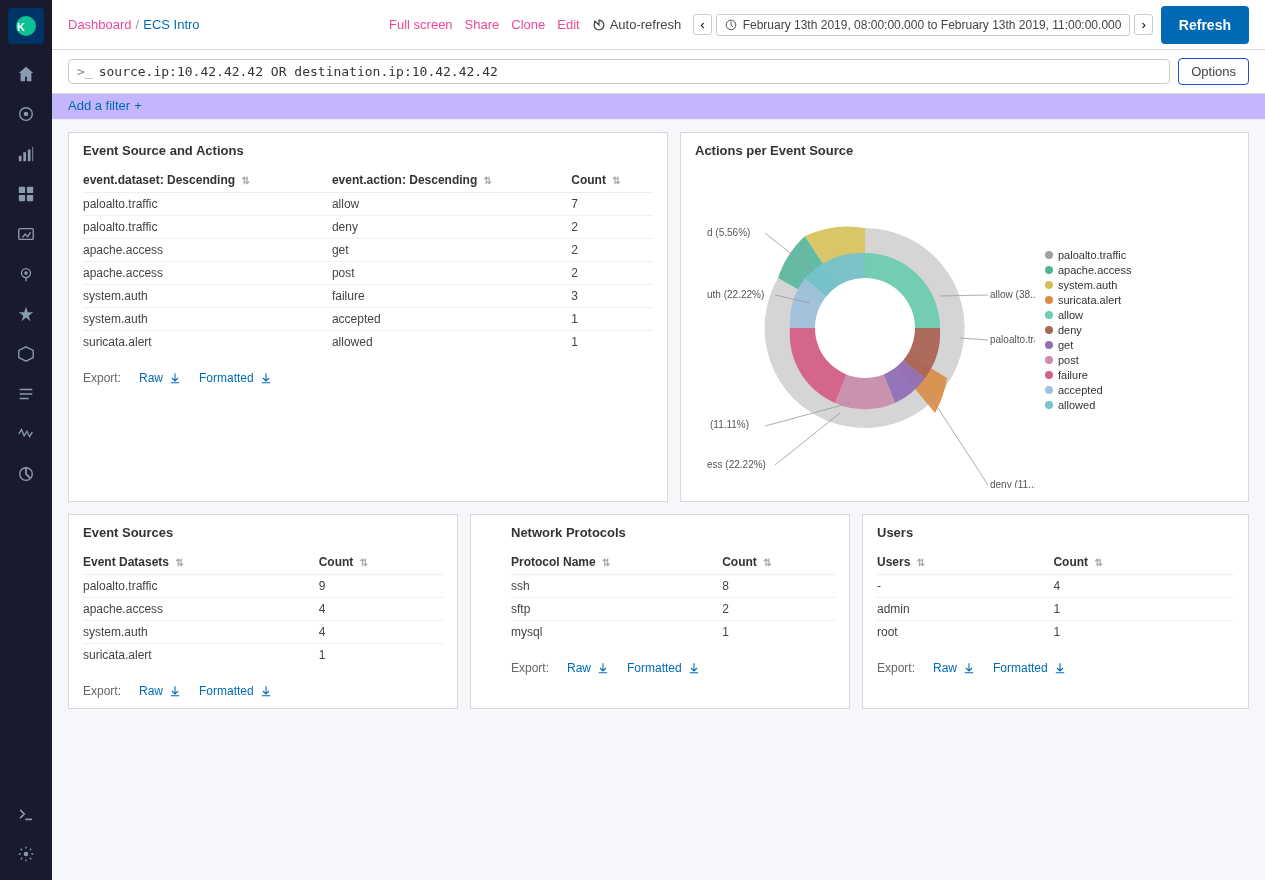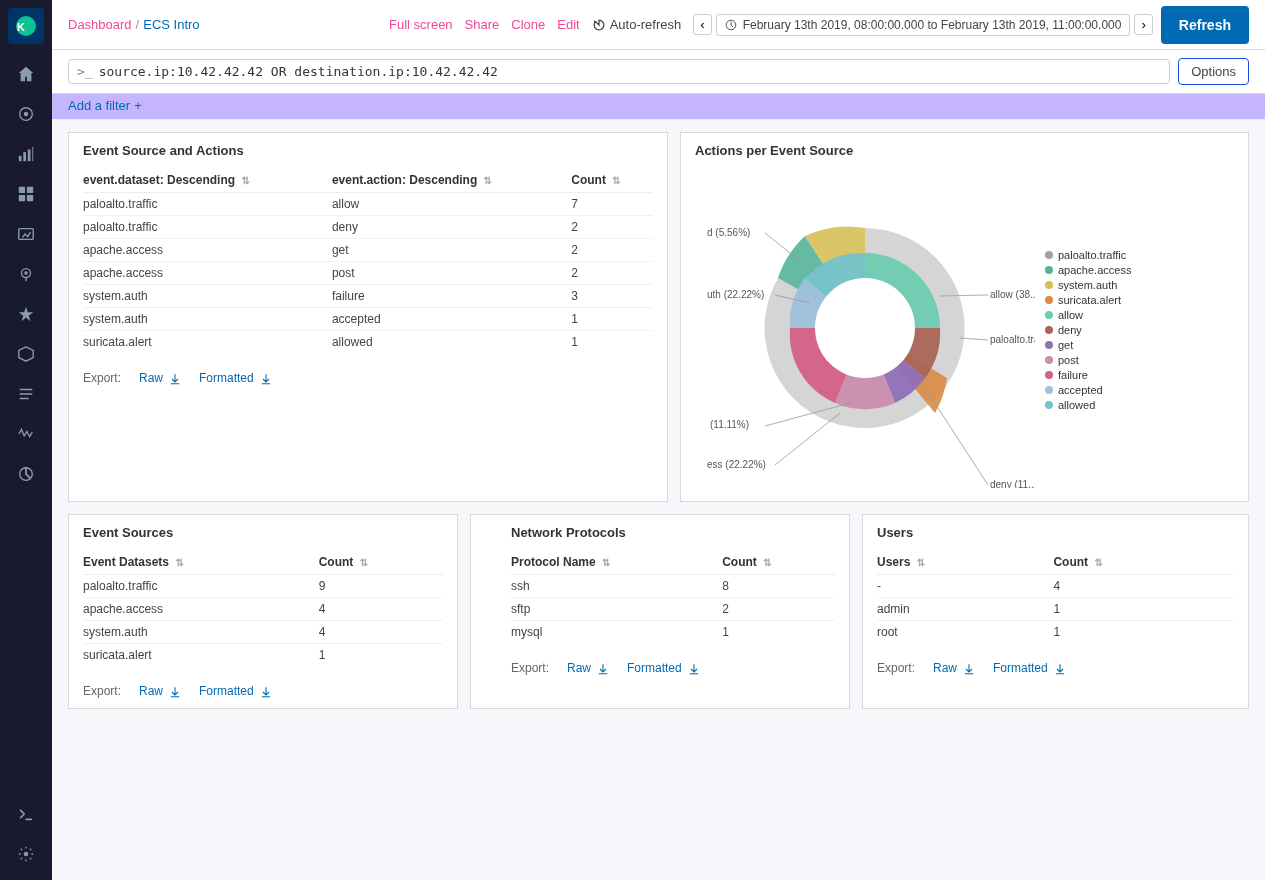--- a/index.html
+++ b/index.html
@@ -57,21 +57,21 @@
     .panel-users { flex: 1; }
 
     
     table { width: 100%; border-collapse: collapse; font-size: 12px; }
     th { text-align: left; font-weight: 600; color: #333; padding: 5px 8px 5px 0; border-bottom: 1px solid #eee; white-space: nowrap; cursor: pointer; }
     th .sort-icon { display: inline-block; margin-left: 3px; color: #aaa; font-size: 10px; }
     td { padding: 4px 8px 4px 0; border-bottom: 1px solid #f0f0f0; color: #444; }
     tr:last-child td { border-bottom: none; }
 
     
-    .export-row { display: flex; align-items: flex-end; gap: 6px; padding: 8px 14px 10px; font-size: 12px; color: #666; }
+    .export-row { display: flex; align-items: center; gap: 6px; padding: 8px 14px 10px; font-size: 12px; color: #666; }
     .export-link { color: #006bb4; cursor: pointer; text-decoration: none; display: flex; align-items: center; gap: 2px; margin-left: 12px; }
 
     
     .chart-container { display: flex; align-items: center; padding: 10px 14px; gap: 10px; }
     .chart-legend { font-size: 11px; display: flex; flex-direction: column; gap: 3px; min-width: 120px; }
     .legend-item { display: flex; align-items: center; gap: 5px; }
     .legend-dot { width: 8px; height: 8px; border-radius: 50%; flex-shrink: 0; }
   </style>
 </head>
 <body>

